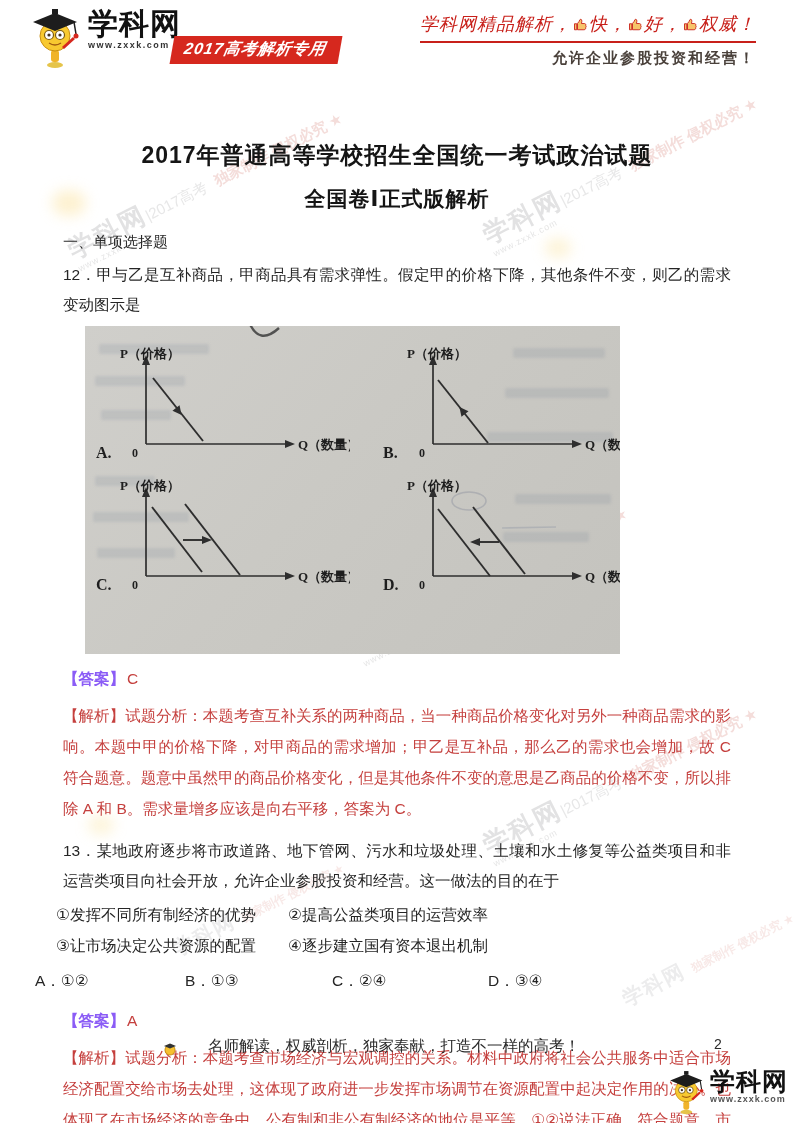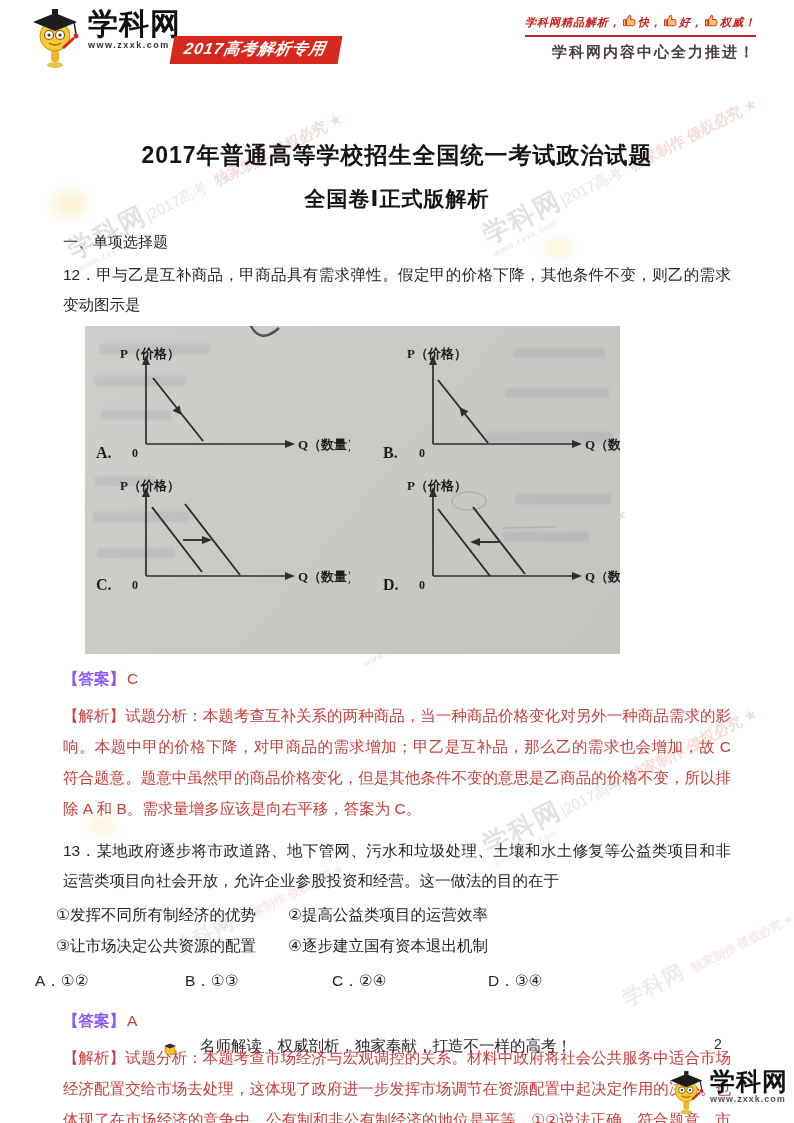--- a/index.html
+++ b/index.html
@@ -24,21 +24,21 @@
   .hdr-brand-wrap{margin-left:6px;}
   .hdr-brand{font-size:30px;font-weight:bold;color:#111;letter-spacing:1px;line-height:32px;}
   .hdr-url{font-size:9px;font-weight:bold;color:#333;letter-spacing:1.5px;}
   .hdr-banner{
     position:absolute;left:172px;top:36px;background:#d6281e;color:#fff;
     font-size:16px;font-weight:bold;font-style:italic;padding:3px 14px 4px 12px;
     transform:skewX(-10deg);letter-spacing:1px;
   }
   .hdr-right{position:absolute;right:38px;top:12px;text-align:right;}
   .hdr-slogan{
-    display:inline-block;color:#c8201a;font-weight:bold;font-style:italic;font-size:11px;
+    display:inline-block;color:#c8201a;font-weight:normal;font-style:italic;font-size:18px;
     border-bottom:2px solid #c8201a;padding-bottom:5px;letter-spacing:1px;white-space:nowrap;
   }
   .hdr-slogan .thumb{display:inline-block;width:15px;height:15px;vertical-align:-2px;margin:0 1px;}
   .hdr-slogan2{margin-top:6px;color:#4a413b;font-weight:bold;font-size:15px;letter-spacing:2px;}
   
   .title1{margin-top:32px;text-align:center;font-size:23px;font-weight:bold;color:#151515;letter-spacing:1px;}
   .title2{margin-top:14px;text-align:center;font-size:21px;font-weight:bold;color:#151515;letter-spacing:1px;}
   .section-heading{margin:20px 63px 0;font-size:15px;color:#2a2a2a;}
   .para{margin:8px 63px 0;width:668px;font-size:15.5px;line-height:30px;text-align:justify;color:#252525;}
   .red{color:#c5403e;}
@@ -61,21 +61,21 @@
   .opt-row{margin:0 56px;font-size:15.5px;line-height:31px;color:#252525;}
   .opt-cell{display:inline-block;width:232px;}
   .choice-row{margin:4px 35px 0;font-size:15.5px;line-height:31px;color:#252525;}
   .choice-a{display:inline-block;width:150px;}
   .choice-b{display:inline-block;width:147px;}
   .choice-c{display:inline-block;width:156px;}
   .choice-d{display:inline-block;}
   
   .footer{position:absolute;left:0;top:1036px;width:794px;height:26px;font-size:15.5px;color:#2a2a2a;}
   .footer-icon{position:absolute;left:163px;top:6px;}
-  .footer-slogan{position:absolute;left:200px;top:0;}
+  .footer-slogan{position:absolute;left:208px;top:0;}
   .footer-page{position:absolute;left:714px;top:0;font-size:14px;}
   .bottom-logo{position:absolute;left:668px;top:1068px;display:flex;align-items:flex-start;}
   .bl-brand{font-size:25px;font-weight:bold;color:#111;line-height:26px;letter-spacing:1px;}
   .bl-url{font-size:9px;font-weight:bold;color:#555;letter-spacing:1px;}
 </style>
 </head>
 <body>
 
 <div class="page">
 
@@ -136,21 +136,21 @@
       <div class="hdr-right">
         <div class="hdr-slogan">
           <span>学科网精品解析，</span><span class="thumb"><svg viewBox="0 0 20 20" width="15" height="15">
                 <path d="M2 9 h3 v8 H2 Z M6 17 h8.5 c1.8 0 2.8-1.4 2.3-2.8 .9-.7 1-2.1 .2-2.9 .5-1.2-.3-2.6-1.8-2.6 h-4 c.5-1.6 .8-3.2 .4-4.6 -.3-1.2-2.1-1.4-2.6-.2 -.6 1.5-1.4 3.5-3 4.6 Z" fill="#f6c46a" stroke="#c8201a" stroke-width="1.2"></path>
               </svg></span><span>快，</span><span class="thumb"><svg viewBox="0 0 20 20" width="15" height="15">
                 <path d="M2 9 h3 v8 H2 Z M6 17 h8.5 c1.8 0 2.8-1.4 2.3-2.8 .9-.7 1-2.1 .2-2.9 .5-1.2-.3-2.6-1.8-2.6 h-4 c.5-1.6 .8-3.2 .4-4.6 -.3-1.2-2.1-1.4-2.6-.2 -.6 1.5-1.4 3.5-3 4.6 Z" fill="#f6c46a" stroke="#c8201a" stroke-width="1.2"></path>
               </svg></span><span>好，</span><span class="thumb"><svg viewBox="0 0 20 20" width="15" height="15">
                 <path d="M2 9 h3 v8 H2 Z M6 17 h8.5 c1.8 0 2.8-1.4 2.3-2.8 .9-.7 1-2.1 .2-2.9 .5-1.2-.3-2.6-1.8-2.6 h-4 c.5-1.6 .8-3.2 .4-4.6 -.3-1.2-2.1-1.4-2.6-.2 -.6 1.5-1.4 3.5-3 4.6 Z" fill="#f6c46a" stroke="#c8201a" stroke-width="1.2"></path>
               </svg></span><span>权威！</span>
         </div>
-        <div class="hdr-slogan2">学科网内容中心全力推进！</div>
+        <div class="hdr-slogan2">允许企业参股投资和经营！</div>
       </div>
     </div>
 
     <div class="title1">2017年普通高等学校招生全国统一考试政治试题</div>
     <div class="title2">全国卷Ⅰ正式版解析</div>
     <div class="section-heading">一、单项选择题</div>
 
     <div class="para">12．甲与乙是互补商品，甲商品具有需求弹性。假定甲的价格下降，其他条件不变，则乙的需求变动图示是</div>
 
     <div class="photo-box">

